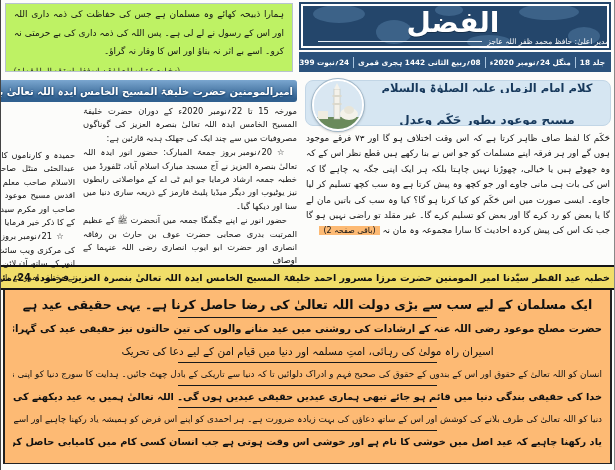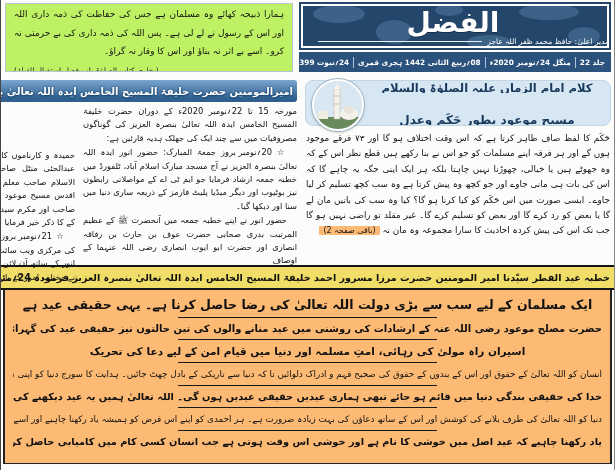--- a/index.html
+++ b/index.html
@@ -32,21 +32,21 @@
   .datebar{
     margin-top:2px;height:20px;background:#2b527c;color:#fff;
     display:flex;align-items:center;justify-content:space-between;
     padding:0 6px;font-size:7.3px;font-weight:bold;white-space:nowrap;overflow:hidden;
   }
   .datebar .sep{width:1px;height:11px;background:#a9c4dd;margin:0 4px;flex:0 0 auto;}
   .hadith-box{
     flex:1;border:1px solid #b7c3ce;margin:1px 0 2px 1px;padding:1px 8px 2px 8px;
     font-size:9px;line-height:18.5px;text-align:justify;overflow:hidden;background:#bef264;
   }
-  .hadith-src{font-size:7.5px;text-align:left;margin-top:1px;color:#222;}
+  .hadith-src{font-size:7.5px;text-align:left;margin-top:1px;color:#222;font-family:Liberation Serif, serif;}
   
   .main{display:flex;gap:8px;padding:6px 3px 0 3px;height:186px;box-sizing:border-box;}
   .kalam{width:306px;flex:0 0 auto;position:relative;}
   .kalam-header{
     background:#d6e6f2;border-radius:8px;height:46px;position:relative;
     color:#17395c;text-align:center;padding-left:58px;box-sizing:border-box;
     display:flex;flex-direction:column;justify-content:center;gap:20px;overflow:visible;
     border:1px solid #c2d6e6;
   }
   .kalam-h1{font-size:11.5px;font-weight:bold;white-space:nowrap;overflow:hidden;}
@@ -78,21 +78,21 @@
     padding:5px 4px;white-space:nowrap;overflow:hidden;
   }
   
   .sermon{
     margin:0 2px;border-left:2px solid #222;border-right:2px solid #222;border-bottom:1px solid #222;
     padding:3px 8px 2px 8px;box-sizing:border-box;height:174px;overflow:hidden;background:#fdba74;
   }
   .s-line{text-align:center;white-space:nowrap;overflow:hidden;color:#101010;}
   .s0{font-size:12.5px;font-weight:bold;padding:4px 0 5px 0;}
   .s1{font-size:10px;font-weight:bold;padding:5px 0;}
-  .s2{font-size:10.5px;font-weight:bold;padding:5px 0;}
+  .s2{font-size:10.5px;font-weight:normal;padding:5px 0;}
   .s3{font-size:8.8px;font-weight:normal;padding:6px 0;}
   .s4{font-size:9.8px;font-weight:bold;padding:5px 0;}
   .s5{font-size:8.8px;font-weight:normal;padding:6px 0;}
   .s6{font-size:9.8px;font-weight:bold;padding:5px 0;}
   .s-rule{width:44%;margin:0 auto;border-top:1.5px solid #1a1a1a;height:0;}
 </style>
 </head>
 <body>
 
 <div class="page">
@@ -110,21 +110,21 @@
           <ellipse cx="150" cy="8" rx="14" ry="6" fill="#3c6288"></ellipse>
         </svg>
         <div class="mast-frame"></div>
         <div class="mast-title">الفضل</div>
         <div class="editor-line">
           <span>مدیر اعلیٰ: حافظ محمد ظفر اللہ عاجز</span>
           <span class="rule"></span>
         </div>
       </div>
       <div class="datebar">
-        <span>جلد 22</span>
+        <span>جلد 18</span>
         <span class="sep"></span>
         <span>منگل 24؍نومبر 2020ء</span>
         <span class="sep"></span>
         <span>08؍ربیع الثانی 1442 ہجری قمری</span>
         <span class="sep"></span>
         <span>24؍نبوت 1399 ہجری شمسی</span>
 
       </div>
     </div>
 
@@ -162,21 +162,21 @@
 
     <div class="activities">
       <div class="activities-header">
         <span>امیرالمومنین حضرت خلیفۃ المسیح الخامس ایدہ اللہ تعالیٰ بنصرہٖ العزیز کی مصروفیات</span>
       </div>
 
       <div class="activities-body">
         <div class="subcol subcol-right">
           <p>مورخہ 15 تا 22؍نومبر 2020ء کے دوران حضرت خلیفۃ المسیح الخامس ایدہ اللہ تعالیٰ بنصرہ العزیز کی گوناگوں مصروفیات میں سے چند ایک کی جھلک ہدیہ قارئین ہے:</p>
           <p>☆ 20؍نومبر بروز جمعۃ المبارک: حضور انور ایدہ اللہ تعالیٰ بنصرہ العزیز نے آج مسجد مبارک اسلام آباد، ٹلفورڈ میں خطبہ جمعہ ارشاد فرمایا جو ایم ٹی اے کے مواصلاتی رابطوں نیز یوٹیوب اور دیگر میڈیا پلیٹ فارمز کے ذریعہ ساری دنیا میں سنا اور دیکھا گیا۔</p>
-          <p>حضور انور نے اپنے خطبہ جمعہ میں آنحضرت ﷺ کے عظیم المرتبت بدری صحابی حضرت عوف بن حارث بن رفاقہ انصاری اور حضرت ابو ایوب انصاری رضی اللہ عنہما کے اوصاف</p>
+          <p>حضور انور نے اپنے جگمگا جمعہ میں آنحضرت ﷺ کے عظیم المرتبت بدری صحابی حضرت عوف بن حارث بن رفاقہ انصاری اور حضرت ابو ایوب انصاری رضی اللہ عنہما کے اوصاف</p>
         </div>
         <div class="subcol subcol-left">
           <p>حمیدہ و کارناموں کا تذکرہ فرمایا۔ نیز چار مرحومین مکرم عبدالحئی منٹل صاحب معلم سلسلہ بھارت، مکرم سراج الاسلام صاحب معلم سلسلہ ضلع مرشد آباد بنگال، حضرت اقدس مسیح موعود کے صحابی مکرم شاہد احمد خان پاشا صاحب اور مکرم سید مسعود احمد شاہ صاحب آف شیفیلڈ یو کے کا ذکر خیر فرمایا اور ان کی نماز جنازہ غائب پڑھائی۔</p>
           <p>☆ 21؍نومبر بروز ہفتہ: آج دوپہر سوا بارہ بجے جماعت کی مرکزی ویب سائٹ www.alislam.org کی ٹیم کی حضور انور کے ساتھ آن لائن میٹنگ ہوئی۔ اس میٹنگ میں حضور انور نے مختلف امور کے بارے میں ہدایات عطا فرمائیں۔</p>
         </div>
       </div>
     </div>
   </div>
 
   <div class="banner">خطبہ عید الفطر سیّدنا امیر المومنین حضرت مرزا مسرور احمد خلیفۃ المسیح الخامس ایدہ اللہ تعالیٰ بنصرہ العزیز فرمودہ 24؍مئی 2020ء بمقام مسجد مبارک، اسلام آباد، ٹلفورڈ (سرے)، یو کے</div>

